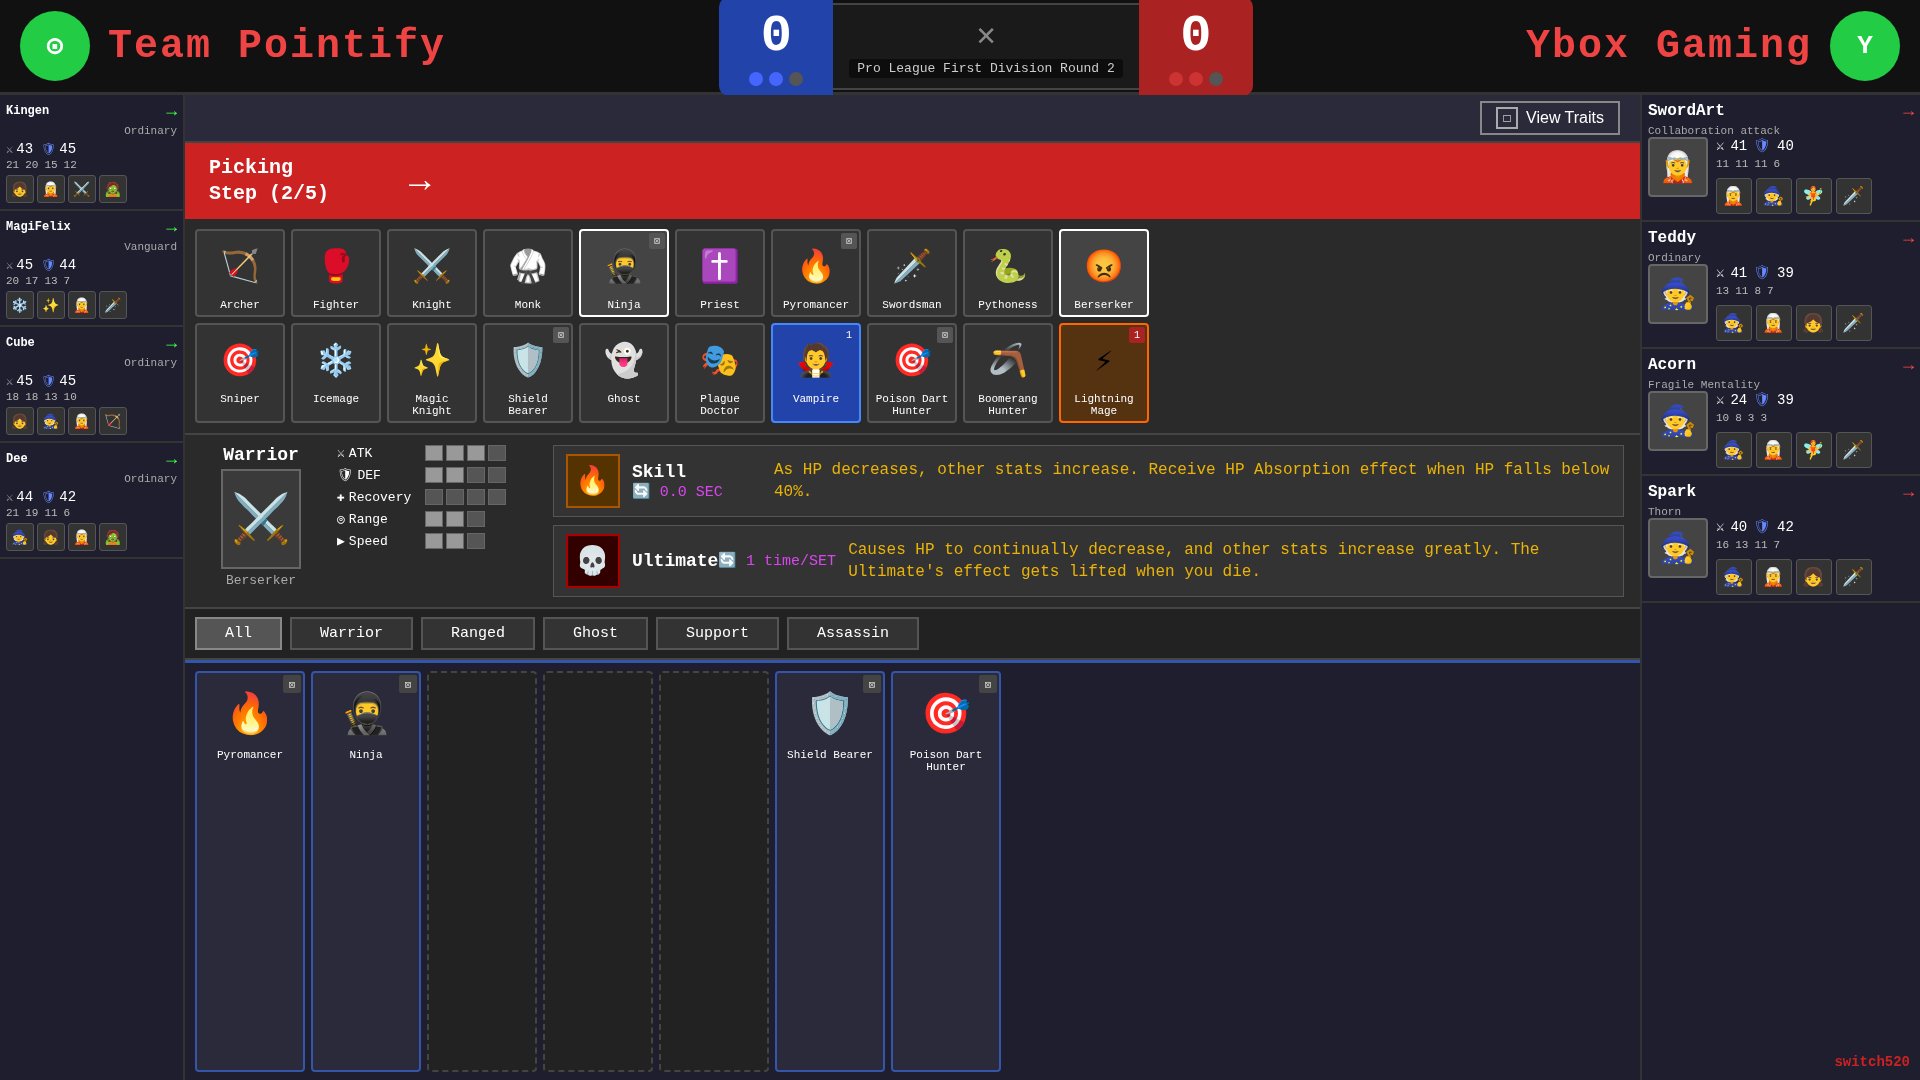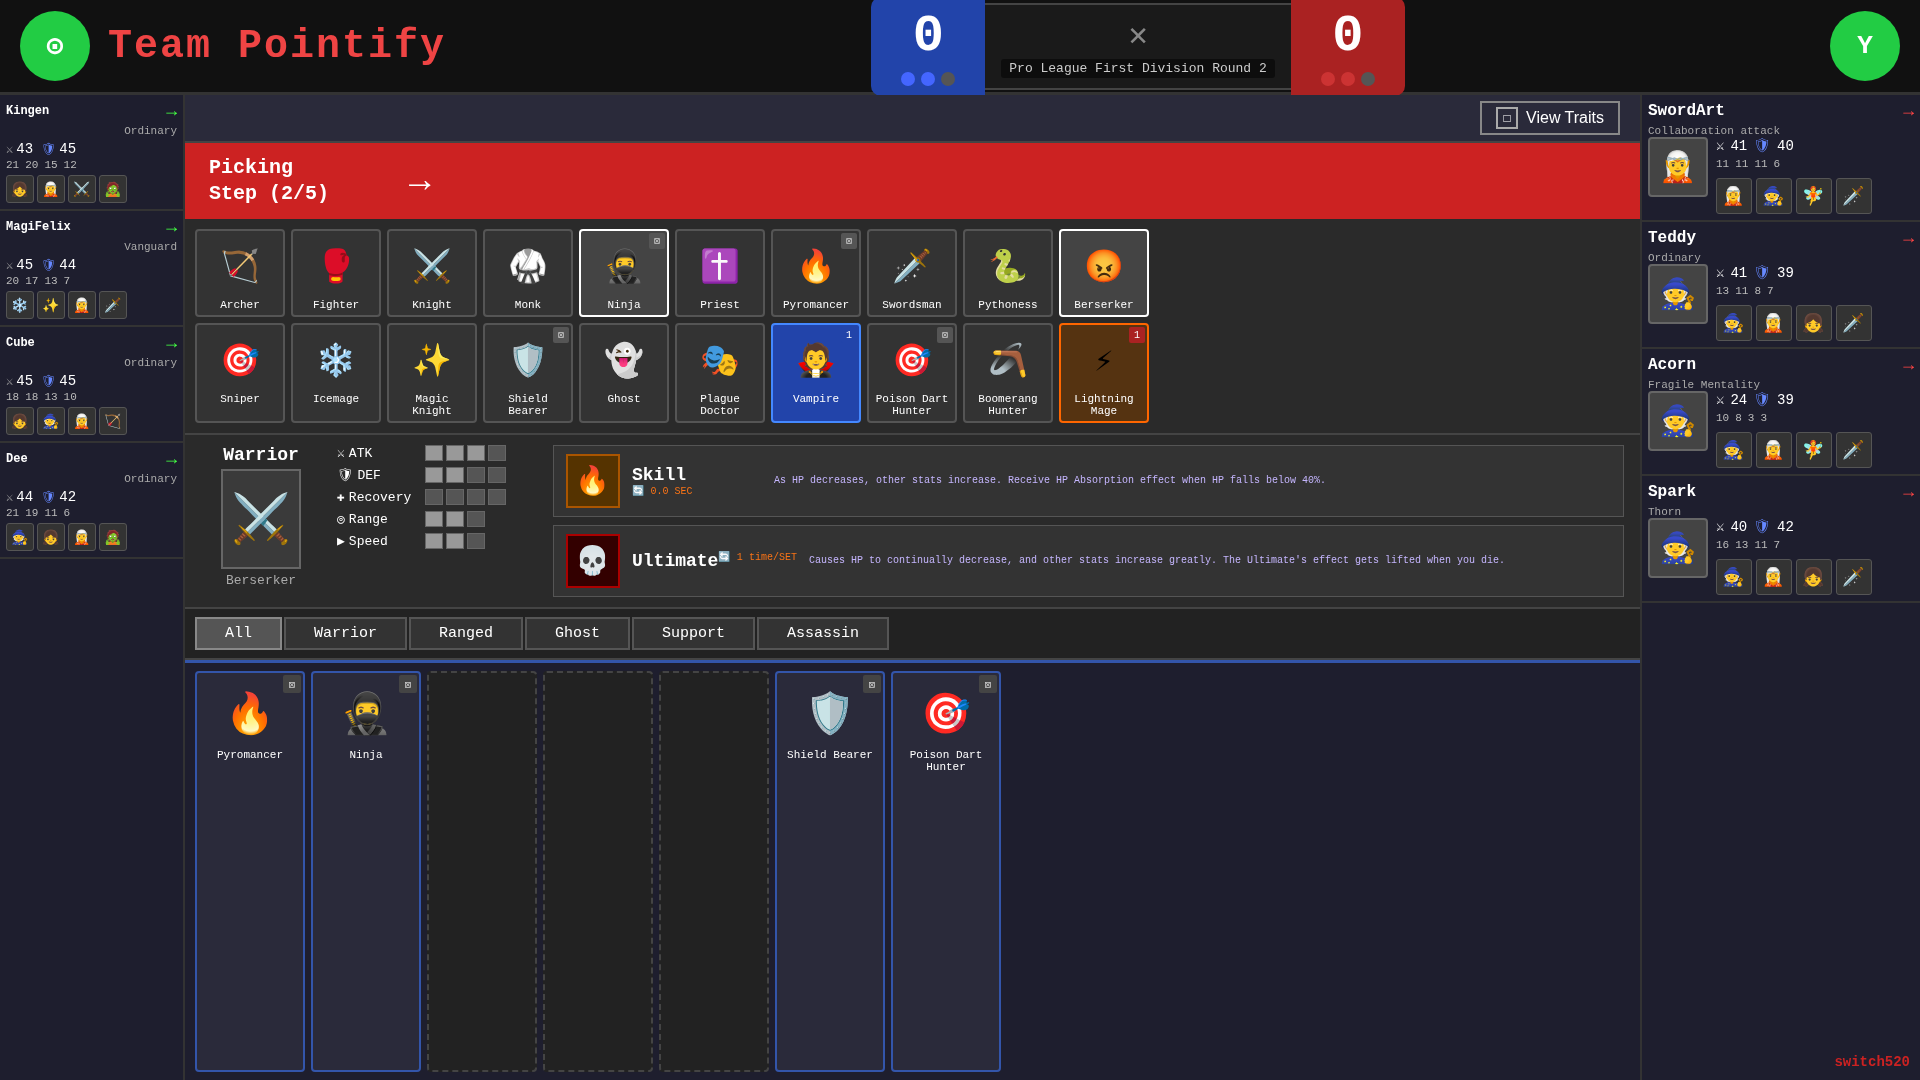--- a/index.html
+++ b/index.html
@@ -347,26 +347,26 @@
       border: 2px solid #666;
       display: flex; align-items: center; justify-content: center;
       font-size: 28px;
     }
     .skill-type {
       font-size: 18px;
       color: #fff;
       font-weight: bold;
     }
     .skill-cooldown {
-      font-size: 10px;
-      color: #f97316;
+      font-size: 15px;
+      color: #d946ef;
     }
     .skill-desc {
-      font-size: 10px;
-      color: #c4b5fd;
+      font-size: 16px;
+      color: #eab308;
       flex: 1;
       line-height: 1.4;
     }
 
     
     .filter-tabs {
       background: #222;
       padding: 8px 10px;
       display: flex;
       gap: 6px;
@@ -595,20 +595,21 @@
       <div class="score-num">0</div>
       <div class="dots-row">
         <div class="dot active-red"></div>
         <div class="dot active-red"></div>
         <div class="dot"></div>
       </div>
     </div>
   </div>
   <div class="team-right">
     <div class="team-logo-green2" style="background:#22cc44; border-radius:50%; display:flex; align-items:center; justify-content:center; font-size:26px; color:#fff; font-weight:bold; width:70px; height:70px;">Y</div>
+    <div class="team-name">Ybox Gaming</div>
   </div>
 </div>
 
 <div class="main-layout">
 
   <div class="left-panel">
     <div id="left-players-container">
         <div class="player-section">
     <div class="player-header">
       <span class="player-name">Kingen</span>
@@ -918,21 +919,21 @@
           <div style="display:flex; flex-direction:row; min-width:130px;">
             <div class="skill-type">Ultimate</div>
             <div class="skill-cooldown">🔄 1 time/SET</div>
           </div>
           <div class="skill-desc">Causes HP to continually decrease, and other stats increase greatly. The Ultimate's effect gets lifted when you die.</div>
         </div>
       </div>
     </div>
 
     <div class="filter-tabs">
-      <div id="filter-tabs-container" style="display:flex; gap:2px;align-items:center;">
+      <div id="filter-tabs-container" style="display:flex; gap:8px;align-items:center;">
           <div class="filter-tab active">All</div>
           <div class="filter-tab">Warrior</div>
           <div class="filter-tab">Ranged</div>
           <div class="filter-tab">Ghost</div>
           <div class="filter-tab">Support</div>
           <div class="filter-tab">Assassin</div>
         </div>
     </div>
 
     <div class="bottom-picks">

